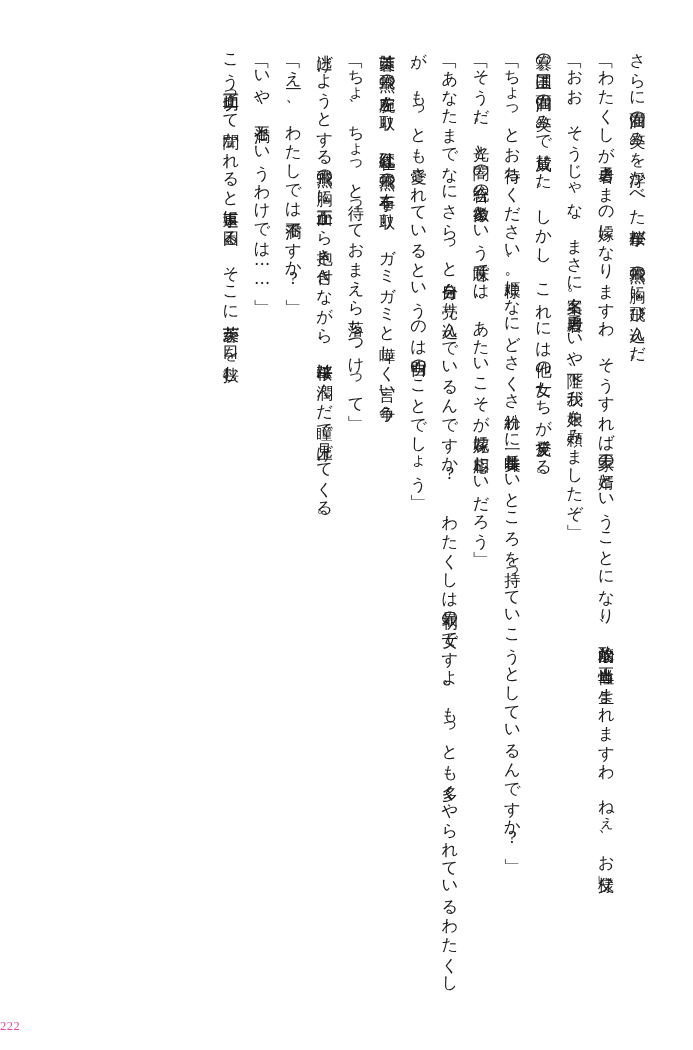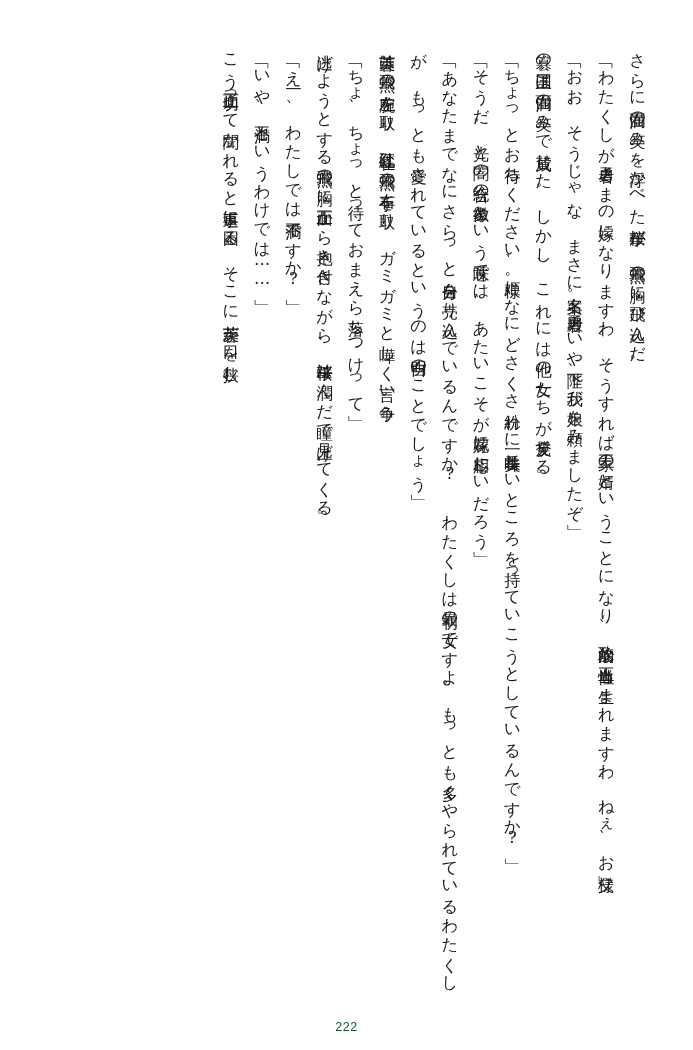--- a/index.html
+++ b/index.html
@@ -43,24 +43,24 @@
     text-indent: 1em;
   }
   #text-block p.noindent {
     text-indent: 0;
   }
   #page-number {
     position: absolute;
     left: 0;
     right: 0;
     bottom: 16px;
-    text-align: center;
+    text-align: left;
     font-size: 12.5px;
-    font-family: Liberation Sans, sans-serif;
-    color: #14532d;
+    font-family: Liberation Serif, serif;
+    color: #ec4899;
     letter-spacing: 0.5px;
   }
 </style>
 </head>
 <body>
 
 <div id="page">
 
   <div id="text-block">
     <p class="noindent">さらに満面の笑みを浮かべた桜華が、飛燕の胸に飛び込んだ。</p>

